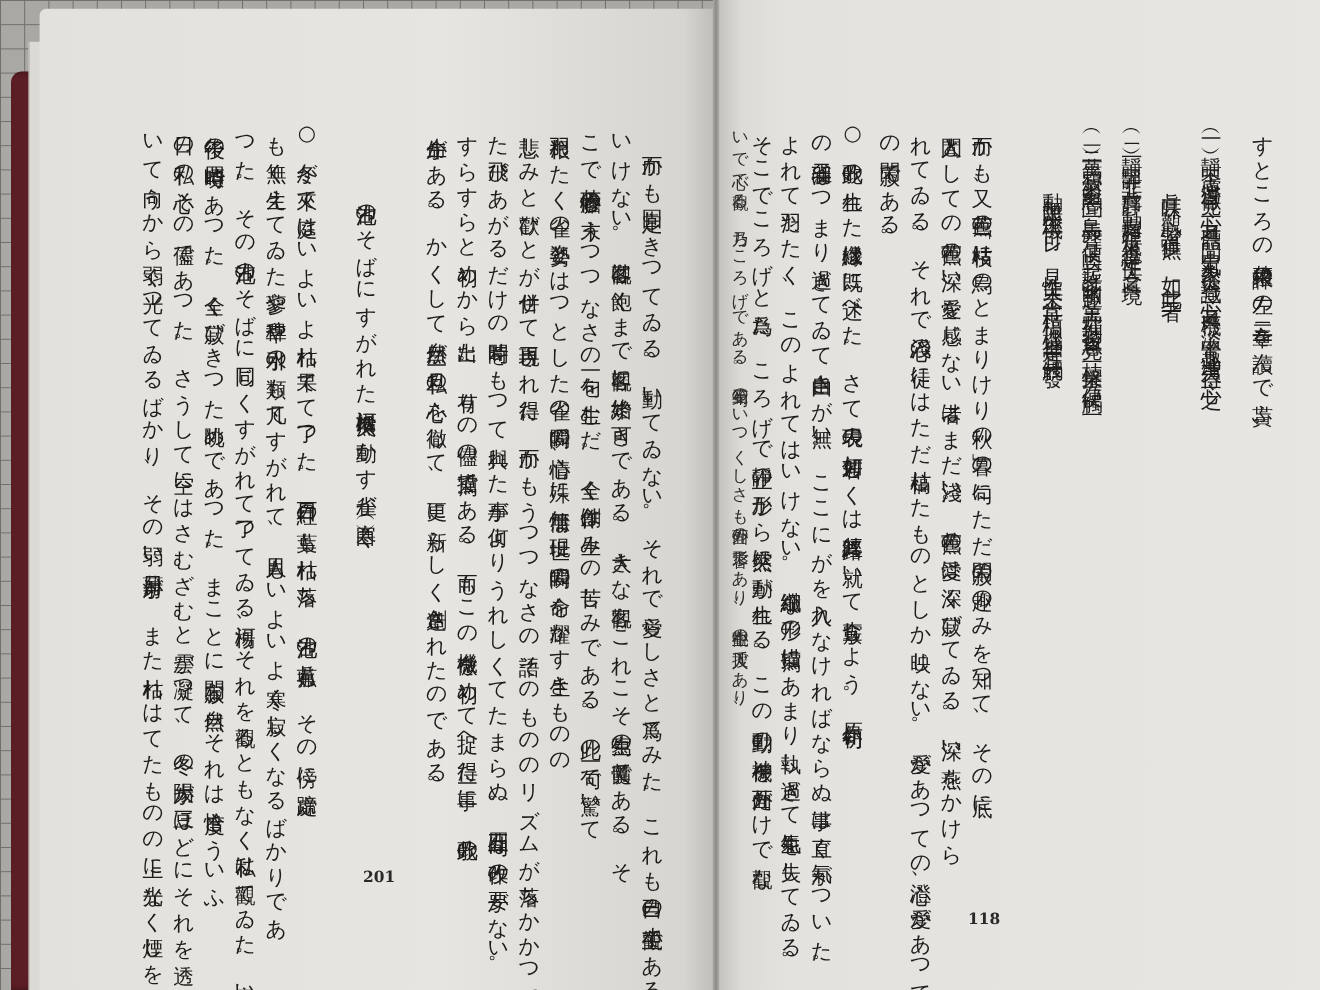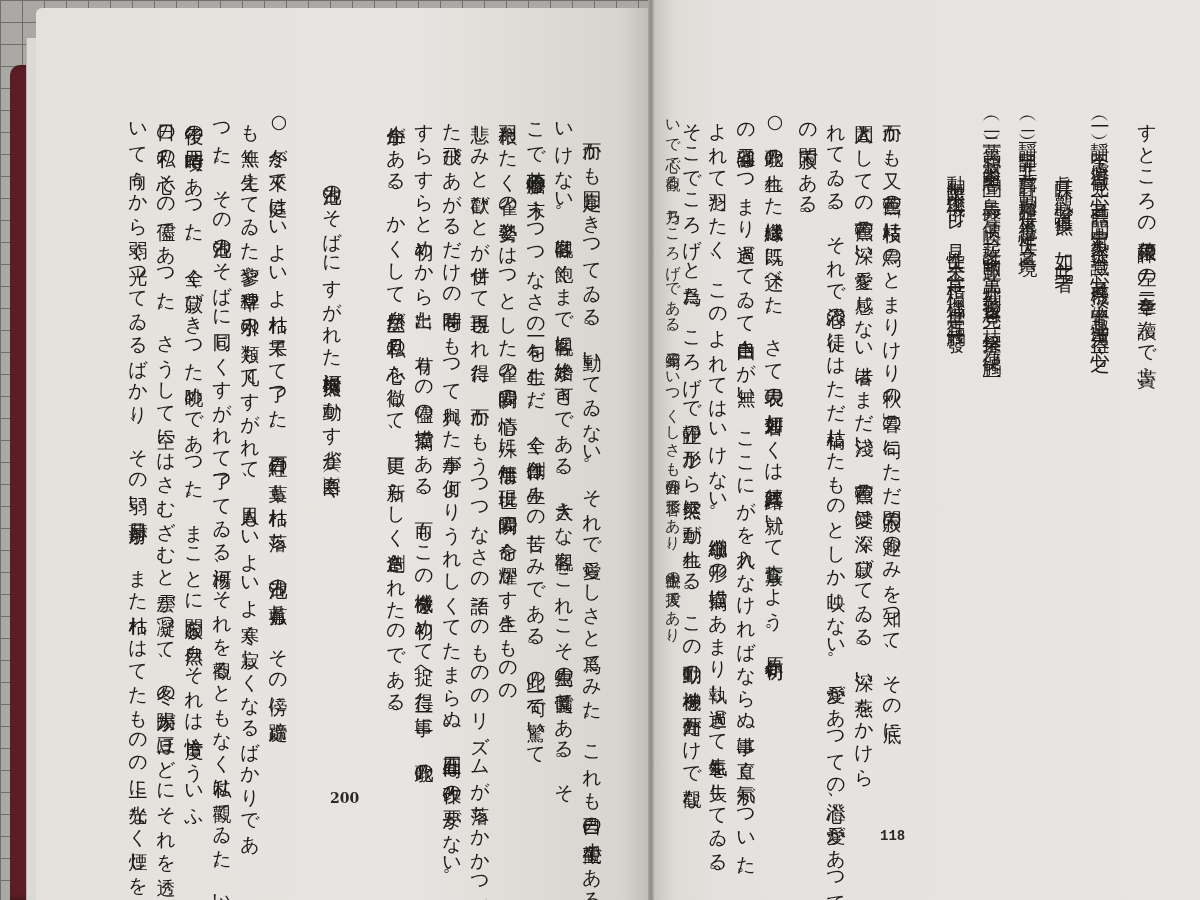--- a/index.html
+++ b/index.html
@@ -73,30 +73,30 @@
 <div class="col kanbun" style="left:944px; top:160px;">動無限生機一可レ見性天未二常枯槁一機神是宜二觸發一</div>
 <div class="col" style="left:880px; top:110px;">而かも又、芭蕉の「枯枝に烏のとまりけり秋の暮」の句にただ閑寂の趣のみを知つて、その底に</div>
 <div class="col" style="left:852px; top:110px;">人間としての芭蕉の深い愛を感じない者はまだ淺い。芭蕉の愛は深く寂びてゐる。深い燕をかけら</div>
 <div class="col" style="left:824px; top:110px;">れてゐる。それで淺心の徒にはただ枯槁したものとしか映じない。愛があつての澄心、愛があつて</div>
 <div class="col" style="left:796px; top:110px;">の閑寂である。</div>
 <div class="col" style="left:762px; top:110px;">○此歌の生れた機縁は既に述べた。さて表現の如何若しくは其經路に就いて査竅しよう。原作初句</div>
 <div class="col" style="left:734px; top:110px;">の雀二羽はつまり過ぎてゐて自由さが無い。ここにがを入れなければならぬ事は直ぐ氣がついた。</div>
 <div class="col" style="left:706px; top:110px;">よれて羽たたく、このよれてはいけない。纖細な形の描寫にあまり執し過ぎて生氣を失してゐる。</div>
 <div class="col" style="left:680px; top:110px;">そこでころげと爲た。ころげで靜止の形から突然に動が生れる。この動動の神機を外面だけで觀な</div>
 <div class="col small" style="left:660px; top:110px;">いで心で觀る。乃ちころげである。第三句のいつくしさも外面の形容であり、小主觀の搜入であり、</div>
-<div class="pagenum" style="left:880px; top:828px;font-family:Liberation Mono, monospace;">118</div>
+<div class="pagenum" style="left:880px; top:828px;">118</div>
 
 <div class="col" style="left:580px; top:128px;">而かも固定しきつてゐる。動いてゐない。それで愛らしさと爲てみた。これも自己の小主觀である。</div>
 <div class="col" style="left:552px; top:110px;">いけない。客觀は飽くまで客觀に終始す可きである。大きな客觀、これこそ寫生の眞髓である。そ</div>
 <div class="col" style="left:524px; top:110px;">こで苦心慘膽の末うつつなさの一句を生むだ。全く創作は生みの苦しみである。此の一句で驚いて</div>
 <div class="col" style="left:496px; top:110px;">羽根たたく雀の姿勢とはつとした雀の瞬間の心情、殊に無情な現世に瞬間の命を耀かす生きものの</div>
 <div class="col" style="left:468px; top:110px;">悲しみと歡びとが併せて再現され得た。而かもうつつなさの語そのもののリズムが落ちかかつてま</div>
 <div class="col" style="left:440px; top:110px;">た飛びあがるだけの時間をもつて與れた事が何よりうれしくてたまらぬ。四五句は改作の要がない。</div>
 <div class="col" style="left:412px; top:110px;">すらすらと初めから出た。有りの儘の描寫である。而もこの機微を初めて捉へ得た一事に、此歌の</div>
 <div class="col" style="left:384px; top:110px;">生命がある。かくして自然が一旦私の心を徹して、更に新らしく創造されたのである。</div>
 <div class="col" style="left:320px; top:170px;">古池のそばにすがれた河楊突然に動かす雀が寒（白）く</div>
 <div class="col" style="left:266px; top:110px;">○冬が來て庭はいよいよ枯れ果てて了つた。百日紅の葉も枯れ落ち、古池の眞菰も、その傍に蹄處</div>
 <div class="col" style="left:238px; top:110px;">も無く生えてゐた蓼や稗草や水引の類も凡てすがれて、人目もいよいよ寒く寂しくなるばかりであ</div>
 <div class="col" style="left:210px; top:110px;">つた。その古池のそばに同じくすがれて了つてゐる河楊、それを觀るともなく私は觀てゐた。寒い</div>
 <div class="col" style="left:182px; top:110px;">午後の四時頃であつた。全く寂びきつた眺めであつた。まことに閑寂な自然、それは恰度さういふ</div>
 <div class="col" style="left:154px; top:110px;">日の私の心その儘であつた。さうして空にはさむざむと雲が凝つて、冬の大陽が豆ほどにそれを透</div>
 <div class="col" style="left:126px; top:110px;">いて向うから弱く光つてゐるばかり、その弱い薄日射が、また枯れはてたものの上に光なく煙しを</div>
-<div class="pagenum" style="left:330px; top:790px;">200</div>
+<div class="pagenum" style="left:330px; top:790px;">201</div>
 
 </body></html>

